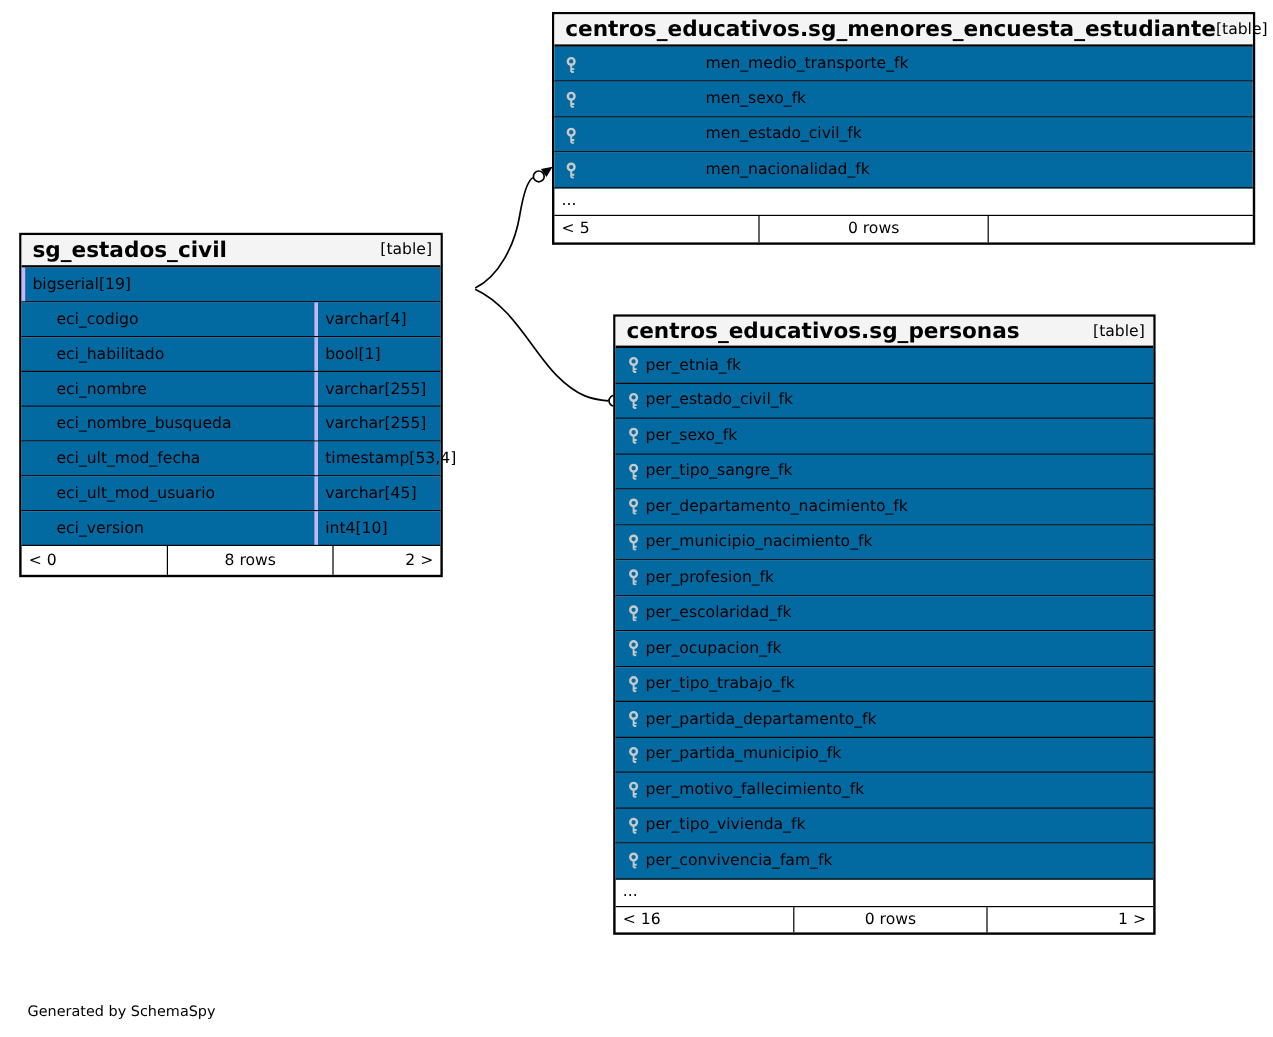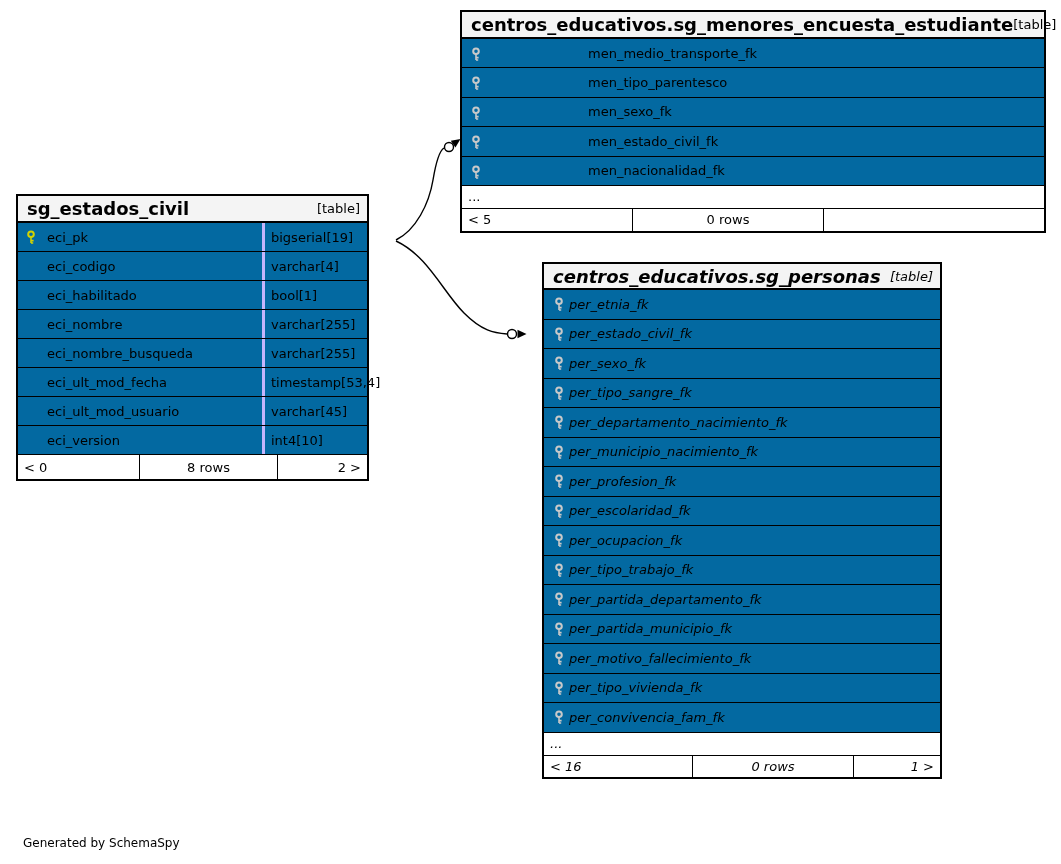--- a/index.html
+++ b/index.html
@@ -66,21 +66,21 @@
   #tbl-menores { left:460px; top:10px; width:586px; }
   #tbl-menores .t-row { height:29.4px; }
   #tbl-menores .key-icon { position:absolute; left:8px; top:8px; }
   #tbl-menores .col-name { position:absolute; left:126px; white-space:nowrap; }
   #tbl-menores .t-footer { height:22px; }
   #tbl-menores .f-left   { width:170px; flex:0 0 170px; }
   #tbl-menores .f-center { width:191px; flex:0 0 191px; }
   #tbl-menores .f-right  { flex:1; }
 
   
-  #tbl-personas { left:542px; top:262px; width:400px;font-style:italic; }
+  #tbl-personas { left:511px; top:262px; width:452px; }
   #tbl-personas .t-header { height:26px; }
   #tbl-personas .t-row { height:29.5px; padding-left:9px; }
   #tbl-personas .col-name { margin-left:4px; white-space:nowrap; }
   #tbl-personas .t-footer { height:21px; }
   #tbl-personas .f-left   { width:148px; flex:0 0 148px; }
   #tbl-personas .f-center { width:161px; flex:0 0 161px; }
   #tbl-personas .f-right  { flex:1; }
 
   .generated-note {
     position:absolute; left:23px; top:836px; font-size:12px; z-index:2;
@@ -101,29 +101,20 @@
 </svg>
 
 <div class="table-card" id="tbl-estados">
   <div class="t-header">
     <span class="t-title">sg_estados_civil</span>
     <span class="t-badge">[table]</span>
   </div>
   <div>
 
   <div class="t-row" data-key="pk">
-      <div class="name-cell">
-        <span class="key-icon">
-          <svg viewBox="0 0 12 14" xmlns="http://www.w3.org/2000/svg">
-            <circle cx="6" cy="4.2" r="2.8" fill="none" stroke="currentColor" stroke-width="2"></circle>
-            <path d="M6 7 L6 13 M6 10.6 L8.6 10.6 M6 13 L8.2 13" fill="none" stroke="currentColor" stroke-width="1.6"></path>
-          </svg>
-        </span>
-        <span class="col-name">eci_pk</span>
-      </div>
       <div class="type-cell">bigserial[19]</div>
     </div>
       <div class="t-row" data-key="none">
       <div class="name-cell">
         <span class="key-icon">
           <svg viewBox="0 0 12 14" xmlns="http://www.w3.org/2000/svg">
             <circle cx="6" cy="4.2" r="2.8" fill="none" stroke="currentColor" stroke-width="2"></circle>
             <path d="M6 7 L6 13 M6 10.6 L8.6 10.6 M6 13 L8.2 13" fill="none" stroke="currentColor" stroke-width="1.6"></path>
           </svg>
         </span>
@@ -219,29 +210,20 @@
   <div>
 
   <div class="t-row" data-key="fk">
       <span class="key-icon">
         <svg viewBox="0 0 12 14" xmlns="http://www.w3.org/2000/svg">
           <circle cx="6" cy="4.2" r="2.8" fill="none" stroke="currentColor" stroke-width="2"></circle>
           <path d="M6 7 L6 13 M6 10.6 L8.6 10.6 M6 13 L8.2 13" fill="none" stroke="currentColor" stroke-width="1.6"></path>
         </svg>
       </span>
       <span class="col-name">men_medio_transporte_fk</span>
-    </div>
-      <div class="t-row" data-key="fk">
-      <span class="key-icon">
-        <svg viewBox="0 0 12 14" xmlns="http://www.w3.org/2000/svg">
-          <circle cx="6" cy="4.2" r="2.8" fill="none" stroke="currentColor" stroke-width="2"></circle>
-          <path d="M6 7 L6 13 M6 10.6 L8.6 10.6 M6 13 L8.2 13" fill="none" stroke="currentColor" stroke-width="1.6"></path>
-        </svg>
-      </span>
-      <span class="col-name">men_tipo_parentesco</span>
     </div>
       <div class="t-row" data-key="fk">
       <span class="key-icon">
         <svg viewBox="0 0 12 14" xmlns="http://www.w3.org/2000/svg">
           <circle cx="6" cy="4.2" r="2.8" fill="none" stroke="currentColor" stroke-width="2"></circle>
           <path d="M6 7 L6 13 M6 10.6 L8.6 10.6 M6 13 L8.2 13" fill="none" stroke="currentColor" stroke-width="1.6"></path>
         </svg>
       </span>
       <span class="col-name">men_sexo_fk</span>
     </div>

